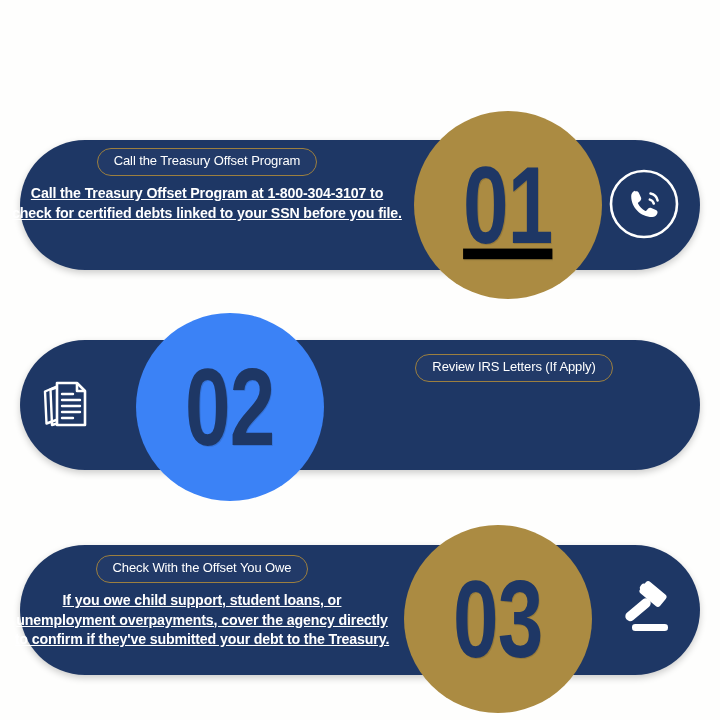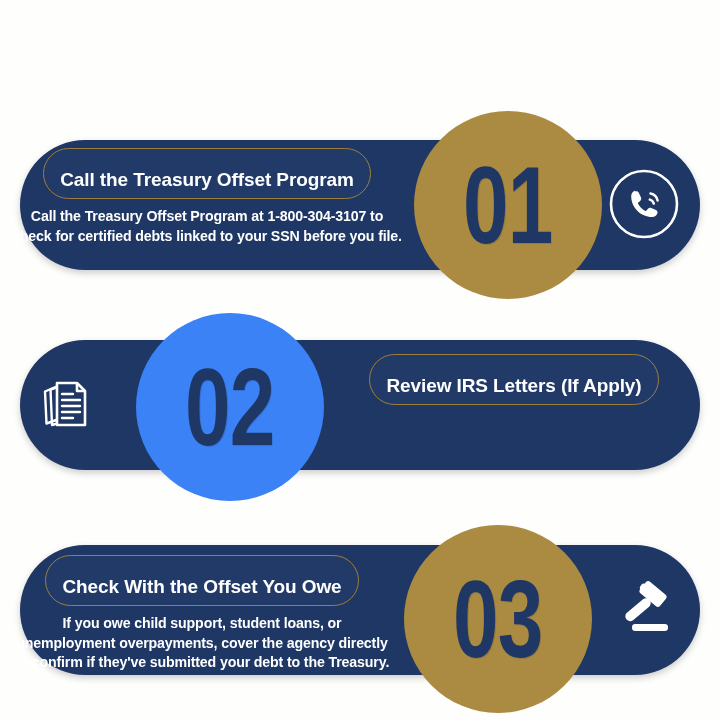--- a/index.html
+++ b/index.html
@@ -62,56 +62,57 @@
     font-family: "Liberation Sans Narrow", "Liberation Sans", sans-serif;
     font-weight: bold;
     font-size: 93px;
     line-height: 1;
     color: #1e3765;
     letter-spacing: -1px;
     transform: scaleX(0.88) scaleY(1.18);
     text-shadow: 1px 1px 0 rgba(0,0,0,0.13);
   }
 
-  #step-row-1 .number-circle { left: 414px; top: 11px; }
+  #step-row-1 .number-circle { left: 414px; top: 11px; text-decoration: underline; }
   #step-row-2 .number-circle { left: 136px; top: 13px; }
   #step-row-3 .number-circle { left: 404px; top: 20px; }
 
   
   .text-block {
     position: absolute;
     z-index: 2;
     text-align: center;
     color: #ffffff;
   }
   #step-row-1 .text-block { left: 8px;  top: 48px; width: 398px; }
   #step-row-2 .text-block { left: 326px; top: 48px; width: 376px; margin-top: 6px; }
   #step-row-3 .text-block { left: 8px;  top: 50px; width: 388px; }
 
   .label-pill {
     display: inline-block;
     border: 1.6px solid #9c7f3f;
     border-radius: 999px;
-    padding: 20px 16px 7px 16px;
+    padding: 4px 16px 7px 16px;
     color: #ffffff;
-    font-size: 19px;
-    font-weight: bold;
+    font-size: 13px;
+    font-weight: normal;
     letter-spacing: -0.1px;
     white-space: nowrap;
     background: rgba(255,255,255,0.02);
   }
 
   .body-text {
     margin-top: 8px;
     font-size: 14.2px;
     font-weight: bold;
     line-height: 1.38;
     color: #ffffff;
     letter-spacing: -0.15px;
     padding: 0 4px;
+    text-decoration: underline;
   }
 
   
   .side-icon {
     position: absolute;
     z-index: 4;
     width: 76px;
     height: 76px;
     display: flex;
     align-items: center;

